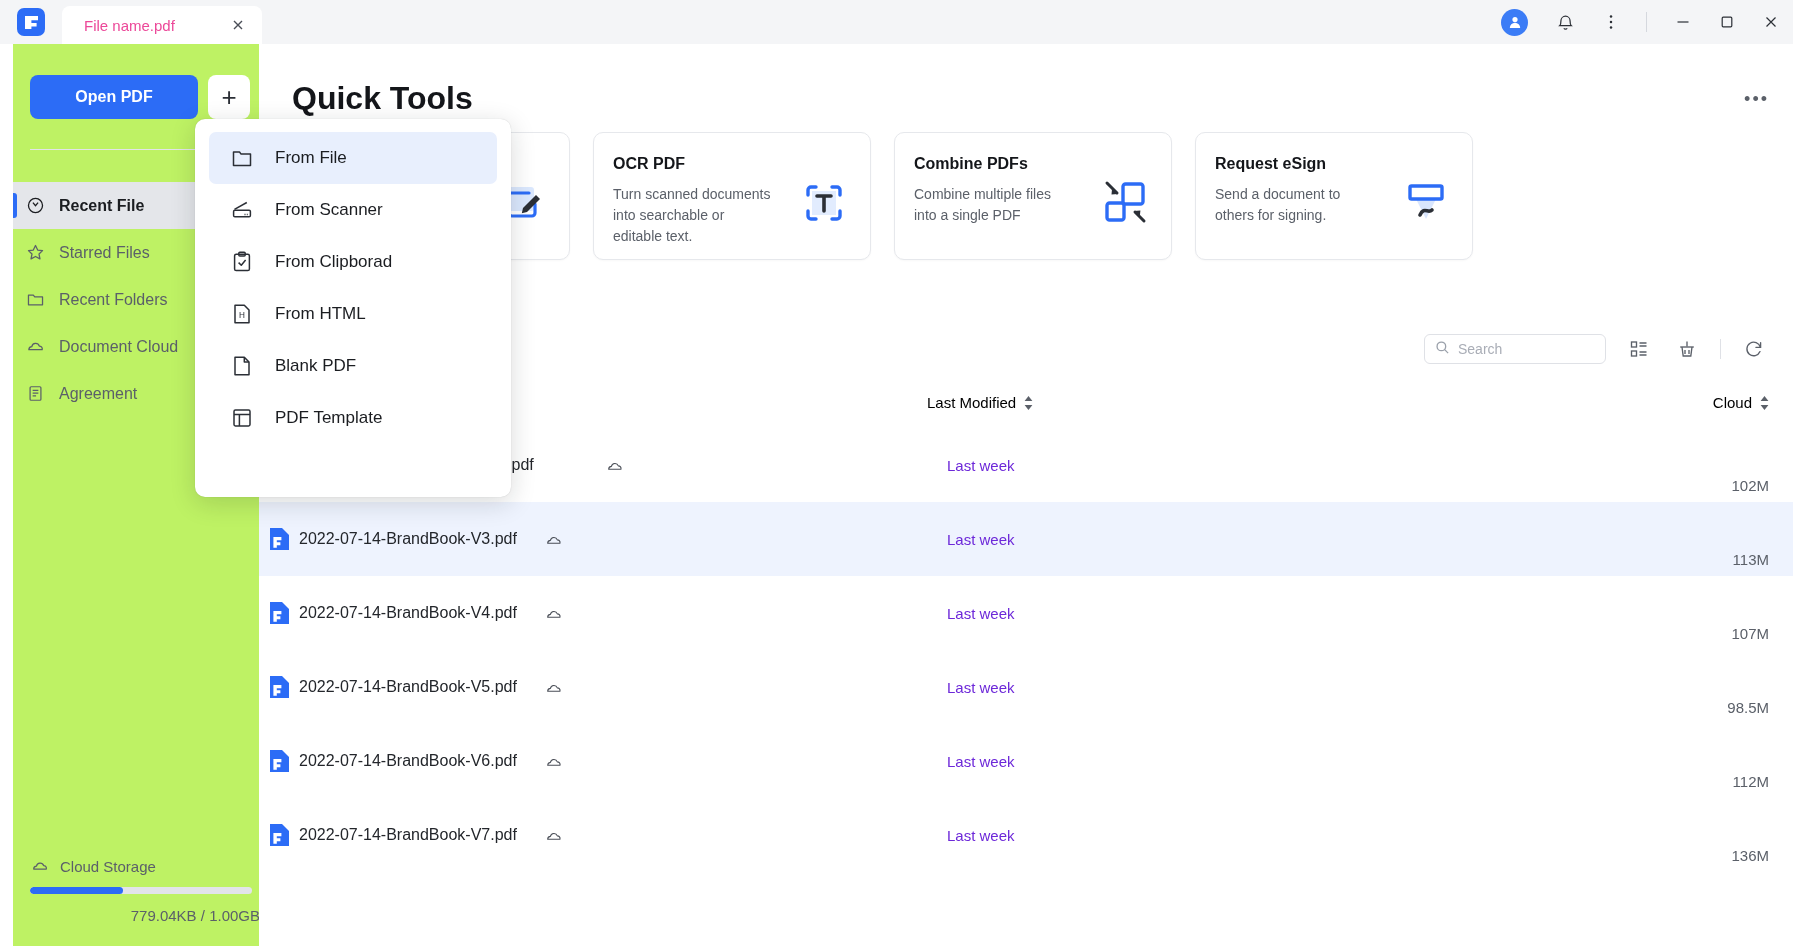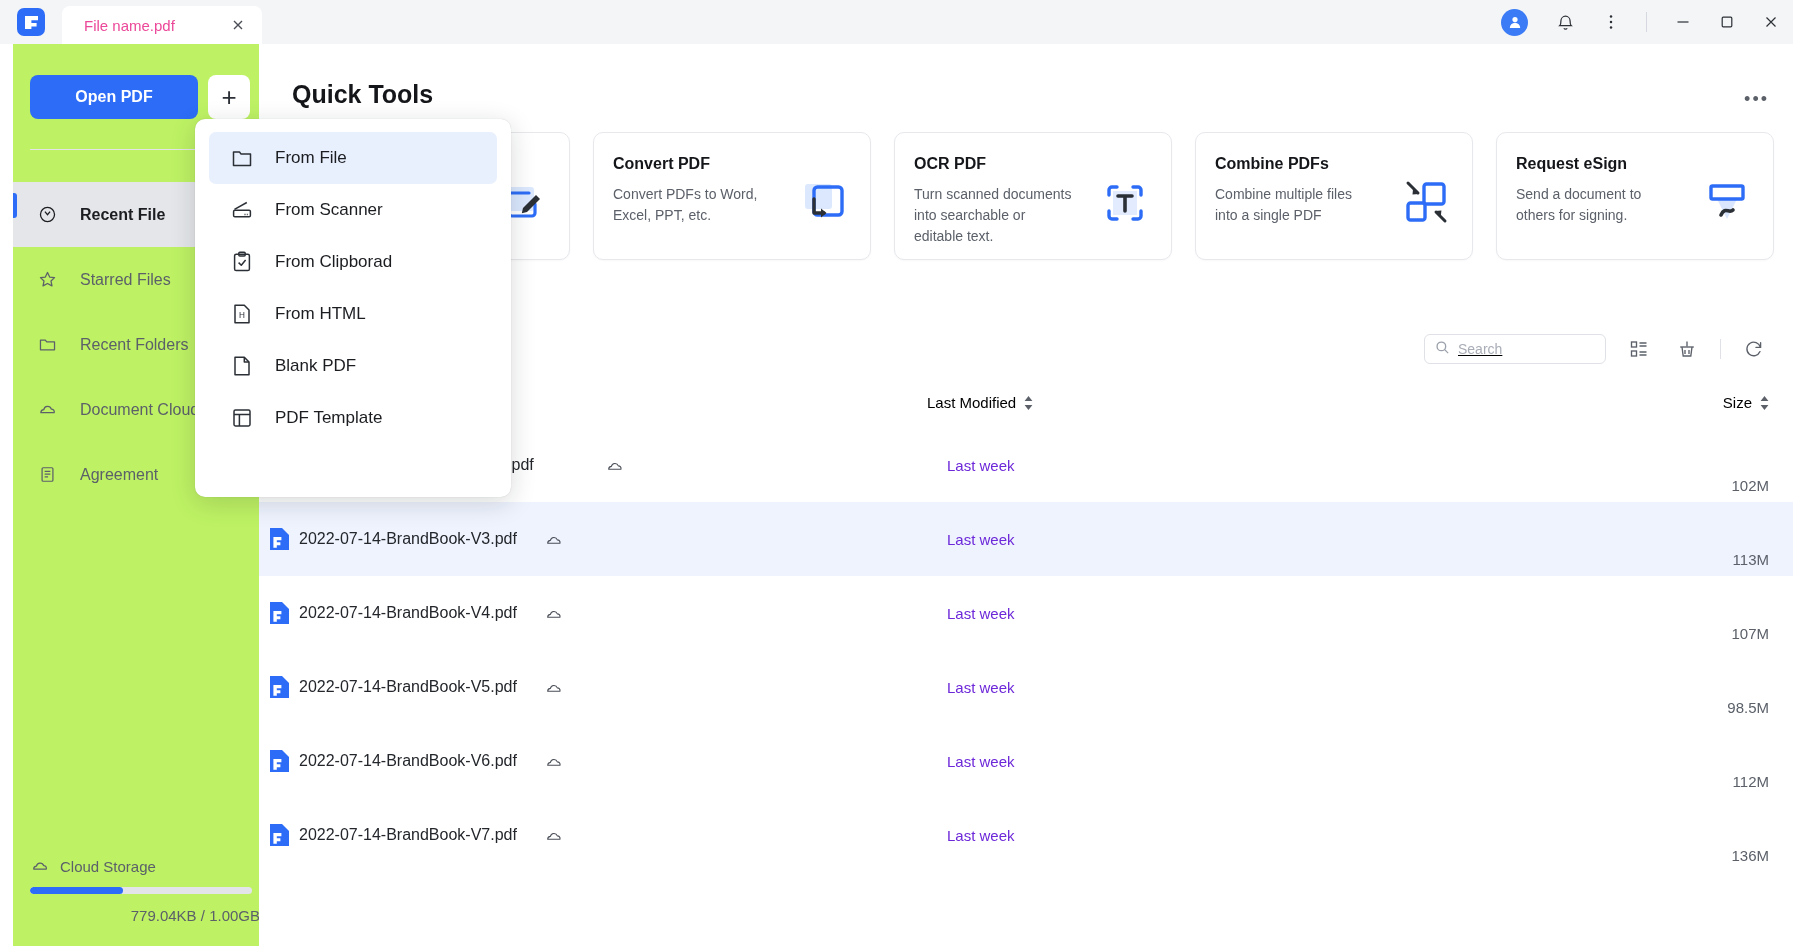--- a/index.html
+++ b/index.html
@@ -86,55 +86,55 @@
     display:flex; align-items:center; justify-content:center;
     cursor:pointer; font-size:26px; color:#2b2f36; font-weight:300;
     line-height:1;
   }
   .side-divider {
     position:absolute; left:17px; top:105px; width:225px; height:1px;
     background:#e2e4e9;
   }
   .nav { position:absolute; left:0; top:138px; width:259px; }
   .nav-item {
-    height: 65px; display:flex; align-items:center;
-    padding-left: 23px; cursor:pointer; position:relative;
-    color:#5b6069; font-size:16px;gap:9px;
+    height: 47px; display:flex; align-items:center;
+    padding-left: 11px; cursor:pointer; position:relative;
+    color:#5b6069; font-size:16px;
   }
   .nav-item .nav-ico { width:22px; height:22px; margin-right:13px; display:flex;align-items:center;justify-content:center;}
   .nav-item.active { background:#e4e6ea; color:#1b1d21; font-weight:600; }
   .nav-item.active:before {
     content:""; position:absolute; left:0; top:11px;
     width:4px; height:25px; background:#2c6cf6; border-radius:0 3px 3px 0;
   }
 
   .cloud-box { position:absolute; left:17px; bottom:22px; width:230px; }
   .cloud-row { display:flex; align-items:center; color:#5b6069; font-size:15px; }
   .cloud-row .nav-ico { width:20px;height:20px;margin-right:10px;display:flex;align-items:center;justify-content:center;}
   .bar-track { margin-top:11px; width:222px; height:7px; border-radius:4px; background:#e2e4e9; overflow:hidden;}
   .bar-fill { height:7px; border-radius:4px; background:#2c6cf6; width:42%;}
   .cloud-usage { margin-top:13px; font-size:15px; color:#5b6069;text-align:right;}
 
   
   .main { position:absolute; left:259px; top:44px; width:1534px; height:902px; background:#ffffff; }
-  .page-title { position:absolute; left:33px; top:36px; font-size:25px; font-weight:700; color:#14161a; }
+  .page-title { position:absolute; left:33px; top:36px; font-size:32px; font-weight:700; color:#14161a; }
   .more-dots { position:absolute; right:24px; top:45px; color:#5b6069; cursor:pointer; letter-spacing:2px; font-size:18px;}
 
   .cards { position:absolute; left:33px; top:88px; display:flex; gap:23px; }
   .card {
     width: 278px; height: 128px;
     border: 1px solid #e6e8ec; border-radius: 10px;
     background:#fff; position:relative; cursor:pointer;
     box-shadow: 0 1px 2px rgba(20,22,26,.03);
   }
   .card-title { position:absolute; left:19px; top:22px; font-size:16px; font-weight:700; color:#14161a; }
   .card-desc  { position:absolute; left:19px; top:51px; width:160px; font-size:14px; line-height:21px; color:#5b6069; }
   .card-ico   { position:absolute; right:18px; top:42px; width:56px; height:56px; }
 
-  .toolbar { position:absolute; right:24px; top:290px; display:flex; align-items:center;text-decoration:underline; }
+  .toolbar { position:absolute; right:24px; top:290px; display:flex; align-items:center; }
   .search-box {
     width: 182px; height: 30px; border:1px solid #dfe1e6; border-radius:6px;
     display:flex; align-items:center; padding-left:10px; background:#fff;
   }
   .search-box input {
     border:none; outline:none; margin-left:8px; font-size:14px;
     color:#5b6069; width:130px; font-family:"Liberation Sans", sans-serif;
     background:transparent;
   }
   .search-box input::placeholder { color:#a9adb6; }
@@ -320,32 +320,20 @@
       <div class="card-desc"></div>
       <div class="card-ico">
         <svg width="56" height="56" viewBox="0 0 56 56" fill="none">
           <rect x="9" y="12" width="30" height="24" rx="3" fill="#cfe0fd" opacity=".75"></rect>
           <path d="M14 18 h20 M14 30 v8 a3 3 0 0 0 3 3 h20 a3 3 0 0 0 3-3 v-9" stroke="#2c6cf6" stroke-width="3.2" stroke-linecap="round"></path>
           <path d="M28 33 L41 20 l4 4 L32 37 l-5.2 1.2 Z" fill="#2b2f36"></path>
         </svg>
       </div>
     </div>
 
-    <div class="card">
-      <div class="card-title">Convert PDF</div>
-      <div class="card-desc">Convert PDFs to Word, Excel, PPT, etc.</div>
-      <div class="card-ico">
-        <svg width="56" height="56" viewBox="0 0 56 56" fill="none">
-          <rect x="9" y="9" width="27" height="25" rx="3" fill="#cfe0fd" opacity=".75"></rect>
-          <rect x="18" y="12" width="28" height="28" rx="3.5" stroke="#2c6cf6" stroke-width="3.4"></rect>
-          <path d="M18 24 v14 h10" stroke="#2b2f36" stroke-width="3.4" stroke-linecap="round" stroke-linejoin="round"></path>
-          <path d="M25 33.5 l5.5 4.5 -5.5 4.5 z" fill="#2b2f36"></path>
-        </svg>
-      </div>
-    </div>
 
     <div class="card">
       <div class="card-title">OCR PDF</div>
       <div class="card-desc">Turn scanned documents into searchable or editable text.</div>
       <div class="card-ico">
         <svg width="56" height="56" viewBox="0 0 56 56" fill="none">
           <rect x="16" y="16" width="24" height="24" fill="#cfe0fd" opacity=".6"></rect>
           <g stroke="#2c6cf6" stroke-width="3.4" stroke-linecap="round">
             <path d="M12 20 v-5 a3 3 0 0 1 3-3 h5"></path>
             <path d="M44 20 v-5 a3 3 0 0 0-3-3 h-5"></path>
@@ -423,21 +411,21 @@
     <div class="th th-mod">
       <span>Last Modified</span>
       <span class="sortico">
         <svg width="9" height="14" viewBox="0 0 9 14" fill="#5b6069">
             <path d="M4.5 0 L8.4 5 H0.6 Z"></path>
             <path d="M4.5 14 L8.4 9 H0.6 Z"></path>
           </svg>
       </span>
     </div>
     <div class="th th-size">
-      <span>Size</span>
+      <span>Cloud</span>
       <span class="sortico">
         <svg width="9" height="14" viewBox="0 0 9 14" fill="#5b6069">
             <path d="M4.5 0 L8.4 5 H0.6 Z"></path>
             <path d="M4.5 14 L8.4 9 H0.6 Z"></path>
           </svg>
       </span>
     </div>
   </div>
 
   <div class="rows">

